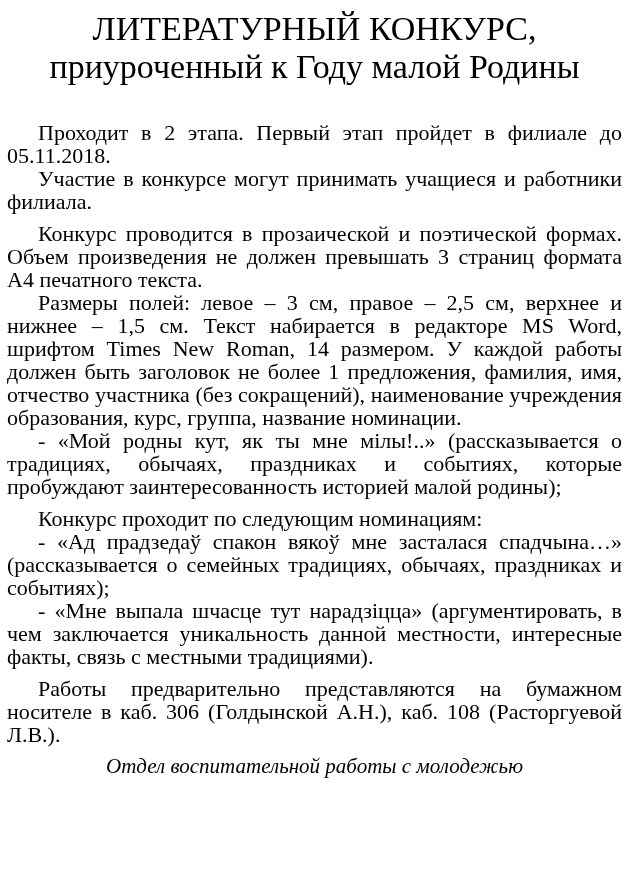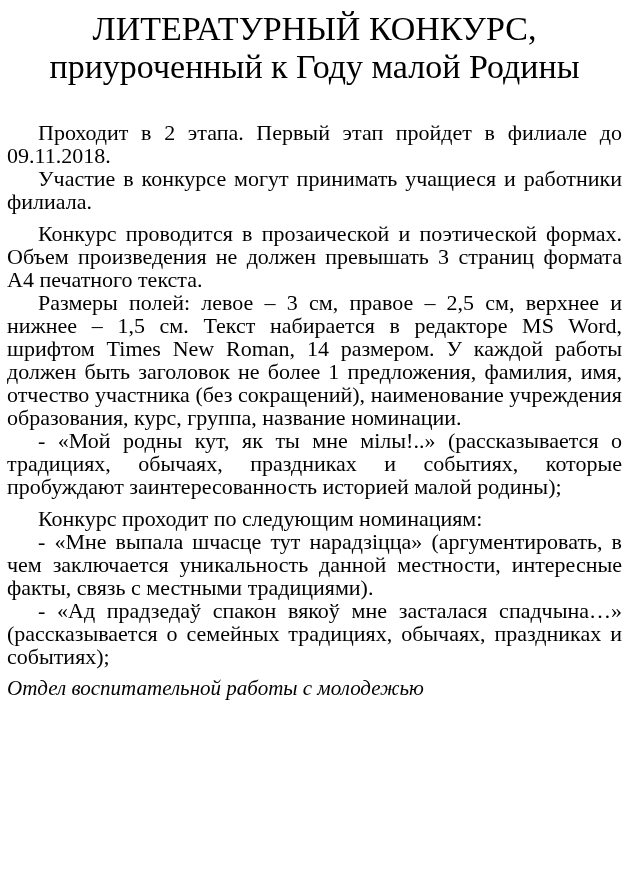--- a/index.html
+++ b/index.html
@@ -37,37 +37,38 @@
     color: #000000;
   }
   .para.gap {
     margin-top: 9px;
   }
   .footer-line {
     margin: 9px 0 0 0;
     font-size: 21px;
     line-height: 23px;
     font-style: italic;
-    text-align: left;
+    text-align: center;
     color: #000000;
   }
 </style>
 </head>
 <body>
 
 <div class="page">
   <h1 class="doc-title">ЛИТЕРАТУРНЫЙ КОНКУРС, приуроченный к Году малой Родины</h1>
 
   <div>
     <div>
-        <p class="para">Проходит в 2 этапа. Первый этап пройдет в филиале до 09.11.2018.</p>
+        <p class="para">Проходит в 2 этапа. Первый этап пройдет в филиале до 05.11.2018.</p>
         <p class="para">Участие в конкурсе могут принимать учащиеся и работники филиала.</p>
         <p class="para gap">Конкурс проводится в прозаической и поэтической формах. Объем произведения не должен превышать 3 страниц формата А4 печатного текста.</p>
         <p class="para">Размеры полей: левое – 3 см, правое – 2,5 см, верхнее и нижнее – 1,5 см. Текст набирается в редакторе MS Word, шрифтом Times New Roman, 14 размером. У каждой работы должен быть заголовок не более 1 предложения, фамилия, имя, отчество участника (без сокращений), наименование учреждения образования, курс, группа, название номинации.</p>
         <p class="para">- «Мой родны кут, як ты мне мілы!..» (рассказывается о традициях, обычаях, праздниках и событиях, которые пробуждают заинтересованность историей малой родины);</p>
         <p class="para gap">Конкурс проходит по следующим номинациям:</p>
+        <p class="para">- «Ад прадзедаў спакон вякоў мне засталася спадчына…» (рассказывается о семейных традициях, обычаях, праздниках и событиях);</p>
         <p class="para">- «Мне выпала шчасце тут нарадзіцца» (аргументировать, в чем заключается уникальность данной местности, интересные факты, связь с местными традициями).</p>
-        <p class="para">- «Ад прадзедаў спакон вякоў мне засталася спадчына…» (рассказывается о семейных традициях, обычаях, праздниках и событиях);</p>
+        <p class="para gap">Работы предварительно представляются на бумажном носителе в каб. 306 (Голдынской А.Н.), каб. 108 (Расторгуевой Л.В.).</p>
       </div>
 
     <p class="footer-line">Отдел воспитательной работы с молодежью</p>
   </div>
 </div>
 
 </body></html>

